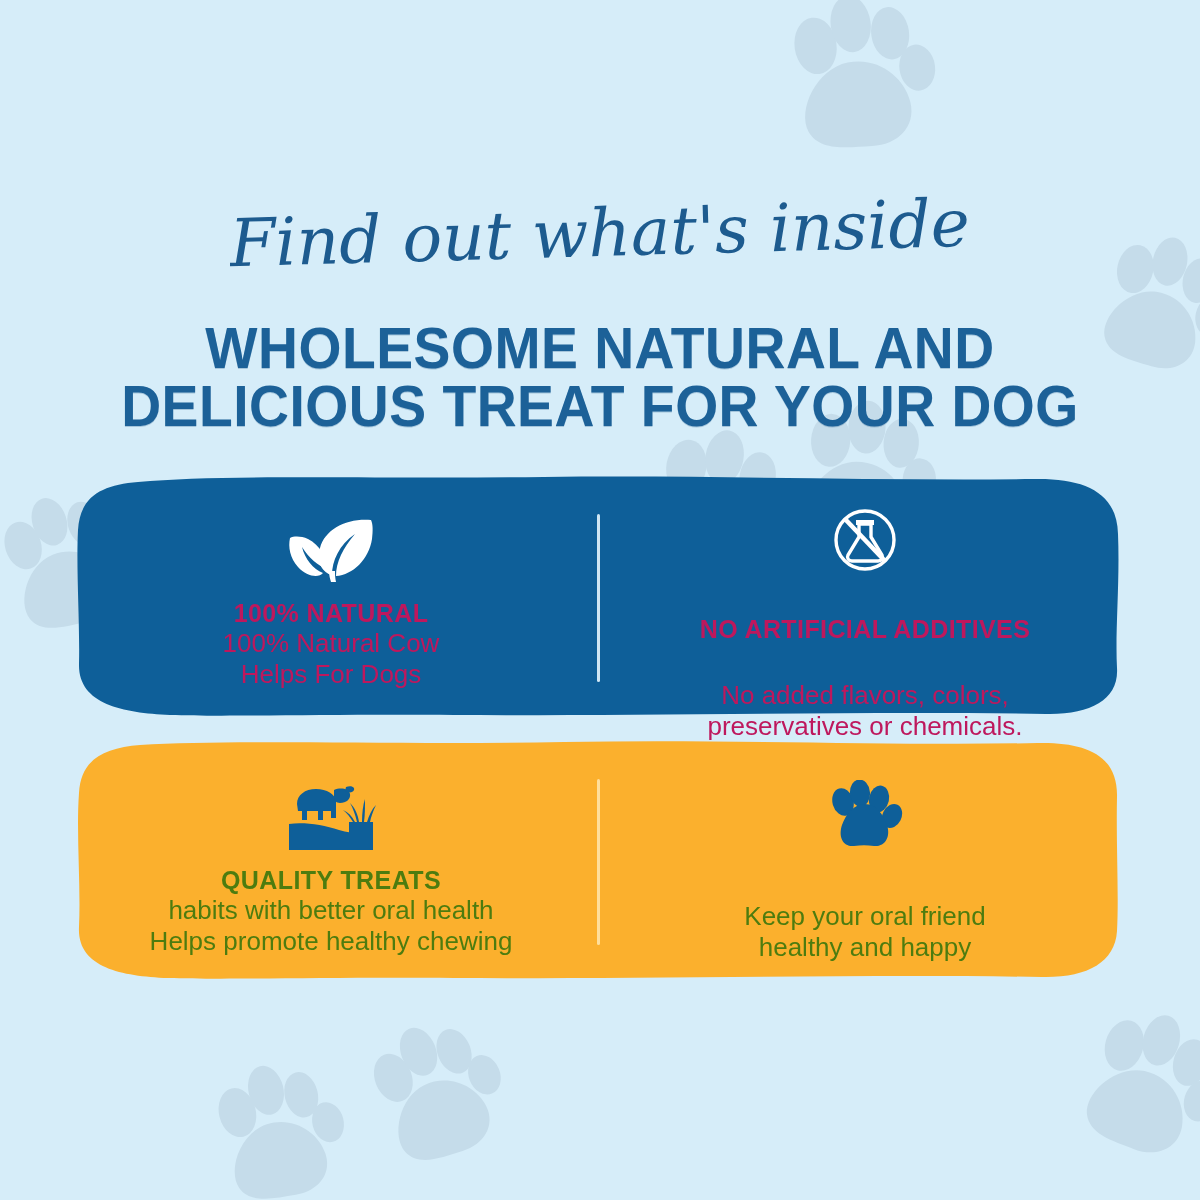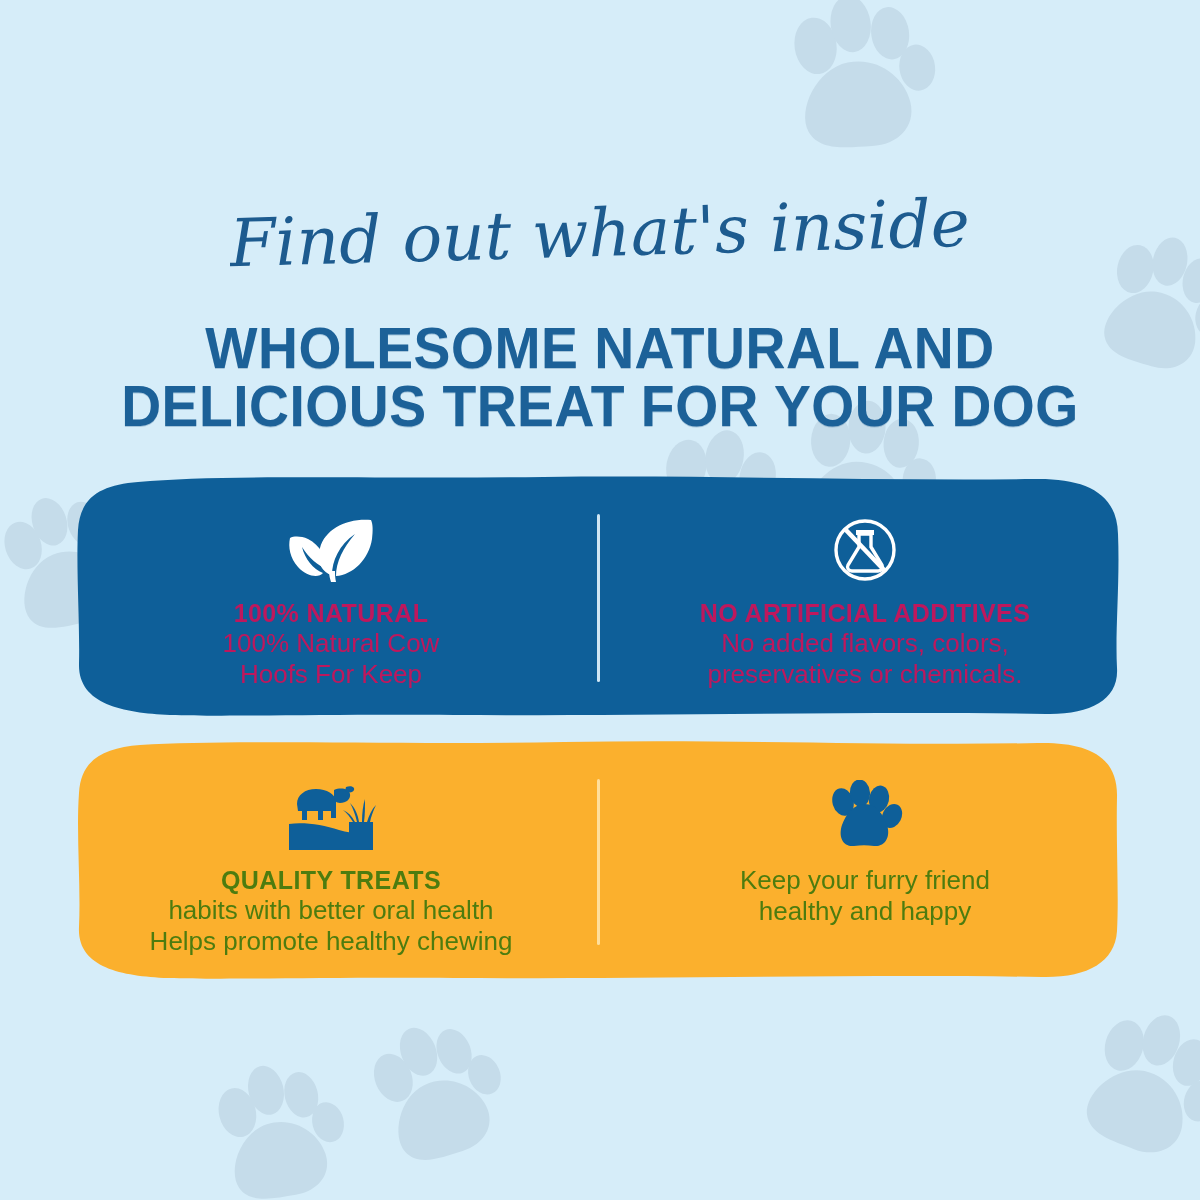--- a/index.html
+++ b/index.html
@@ -133,21 +133,21 @@
     left: 74px;
     top: 737px;
     width: 1048px;
     height: 248px;
   }
   #panel-orange .panel-inner { padding-top: 32px; }
   #panel-orange .cell { color: #4d7c0f; }
   #panel-orange .divider-v { background: #ffdf9c; }
 
   .cell-1 { padding-right: 10px; }
-  .cell-2 { padding-left: 10px; }
+  .cell-2 { padding-left: 10px; gap: 36px; }
 </style>
 </head>
 <body>
 
 <div id="stage">
 
   <svg id="paw-layer" viewBox="0 0 1200 1200" xmlns="http://www.w3.org/2000/svg" aria-hidden="true">
     <defs>
       <g id="pawshape">
         <ellipse cx="-34" cy="-28" rx="20" ry="27"></ellipse>
@@ -221,21 +221,21 @@
                        C 42 41, 35 28, 23 22
                        C 16 19, 9 19, 5 21 Z"></path>
 
               <path d="M 44 54 C 44 58, 45 62, 46 65 L 51 65 C 50 61, 50 57, 50 54 Z"></path>
             </g>
           </svg>
         </div>
         <p class="feat-title">100% NATURAL</p>
         <p class="feat-desc">
           <span class="dl">100% Natural Cow</span>
-          <span class="dl">Hoofs For Keep</span>
+          <span class="dl">Helps For Dogs</span>
         </p>
       </div>
 
       <div class="divider-v"></div>
 
       <div class="cell cell-2">
         <div class="icon-wrap">
           <svg width="76" height="76" viewBox="0 0 76 76" xmlns="http://www.w3.org/2000/svg">
             <g fill="none" stroke="#ffffff" stroke-width="3.4">
               <circle cx="38" cy="38" r="29"></circle>
@@ -326,20 +326,20 @@
               <path d="M 40 24
                        C 51 24, 58 34, 62 45
                        C 66 57, 60 67, 49 66
                        C 42 65, 36 65, 29 66
                        C 18 67, 13 57, 17 45
                        C 21 34, 29 24, 40 24 Z"></path>
             </g>
           </svg>
         </div>
         <p class="feat-desc">
-          <span class="dl">Keep your furry friend</span>
+          <span class="dl">Keep your oral friend</span>
           <span class="dl">healthy and happy</span>
         </p>
       </div>
     </div>
   </div>
 
 </div>
 
 </body></html>

